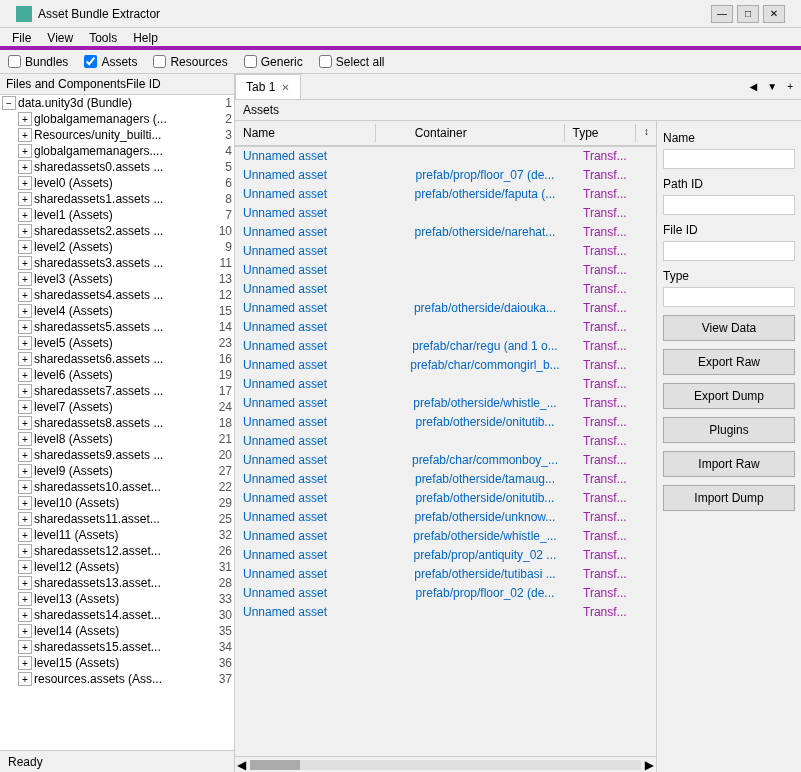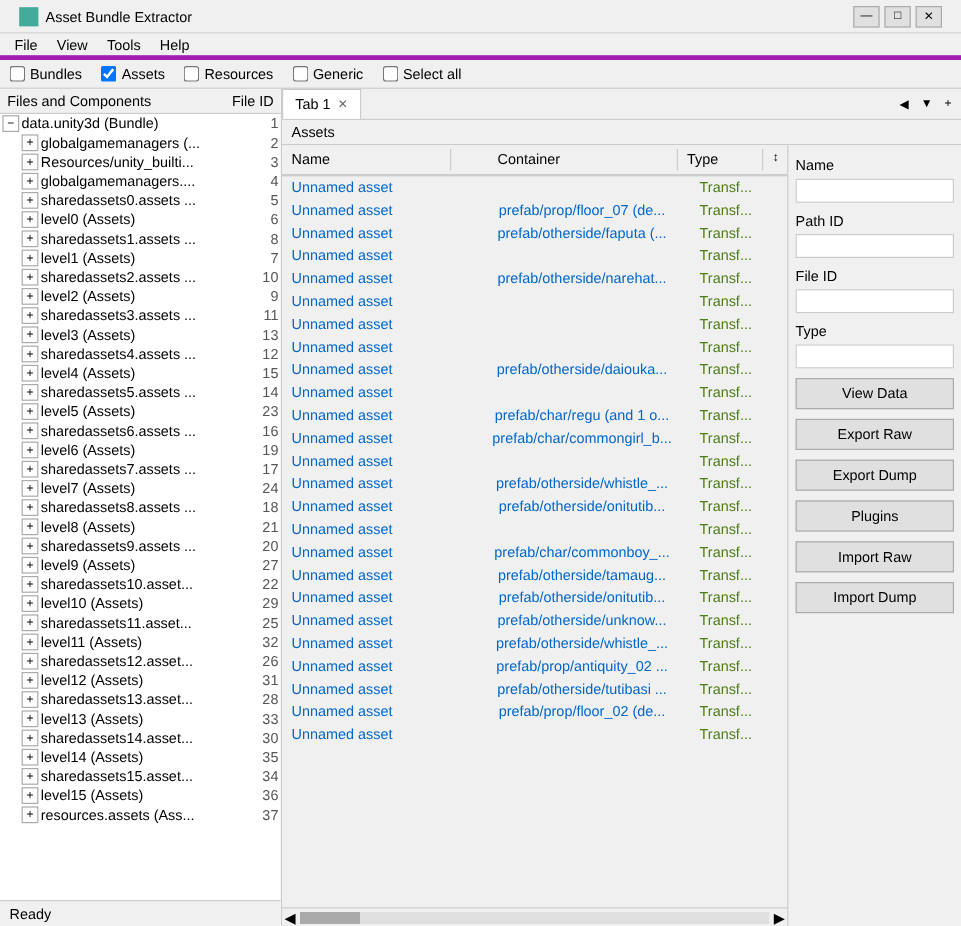--- a/index.html
+++ b/index.html
@@ -67,21 +67,21 @@
     .left-panel {
       width: 235px;
       background: #fff;
       border-right: 1px solid #ccc;
       display: flex;
       flex-direction: column;
       overflow: hidden;
     }
     .left-panel-header {
       display: flex;
-      justify-content: space-between;
+      justify-content: flex-start;
       padding: 3px 6px;
       background: #f0f0f0;
       border-bottom: 1px solid #ccc;
       font-size: 12px;
       font-weight: normal;
     }
     .left-panel-tree {
       flex: 1;
       overflow-y: auto;
       overflow-x: hidden;
@@ -190,21 +190,21 @@
       cursor: pointer;
     }
     .td {
       padding: 2px 8px;
       overflow: hidden;
       text-overflow: ellipsis;
       white-space: nowrap;
     }
     .td-name { width: 160px; color: #0066cc; }
     .td-container { width: 180px; color: #0066cc; text-align: center; }
-    .td-type { width: 80px; color: #4d7c0f; }
+    .td-type { width: 80px; color: #a21caf; }
     
     
     .h-scroll {
       height: 16px;
       background: #f0f0f0;
       border-top: 1px solid #ccc;
       display: flex;
       align-items: center;
     }
     .h-scroll-track {

